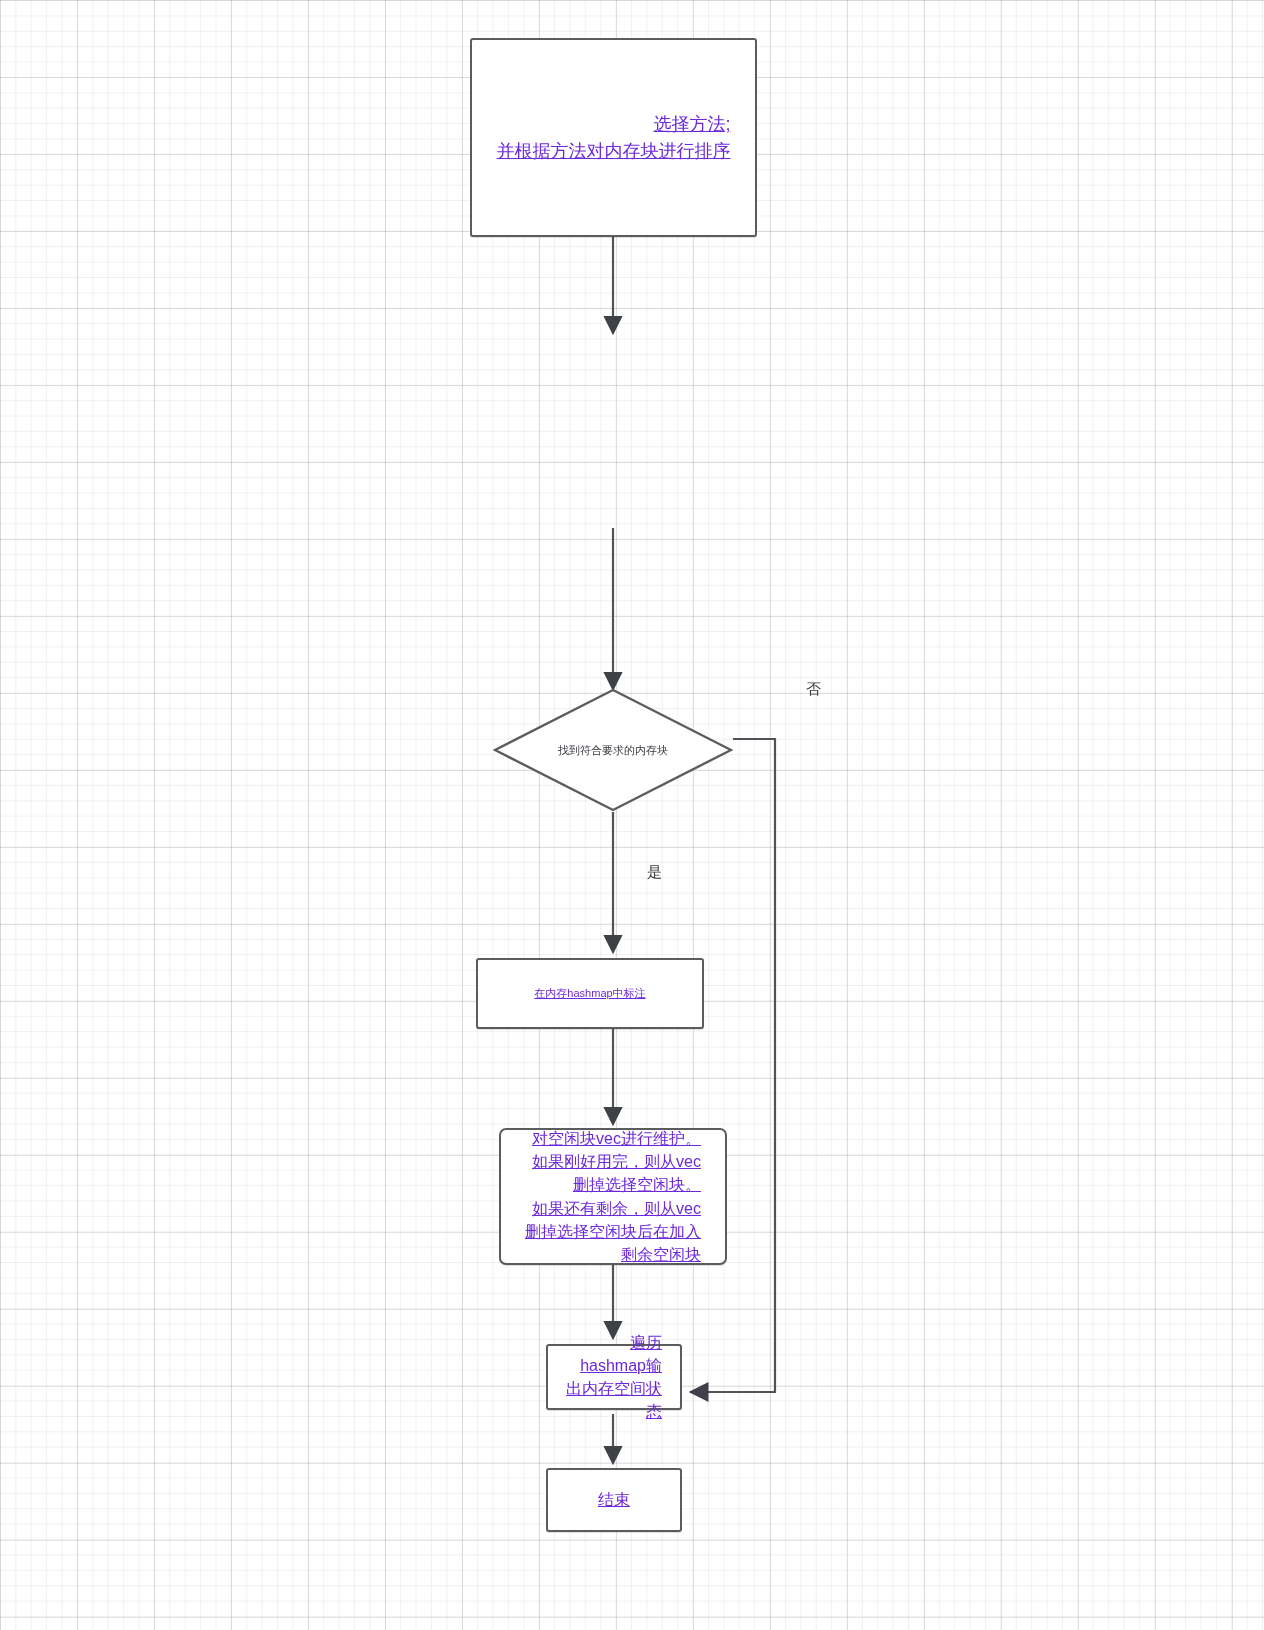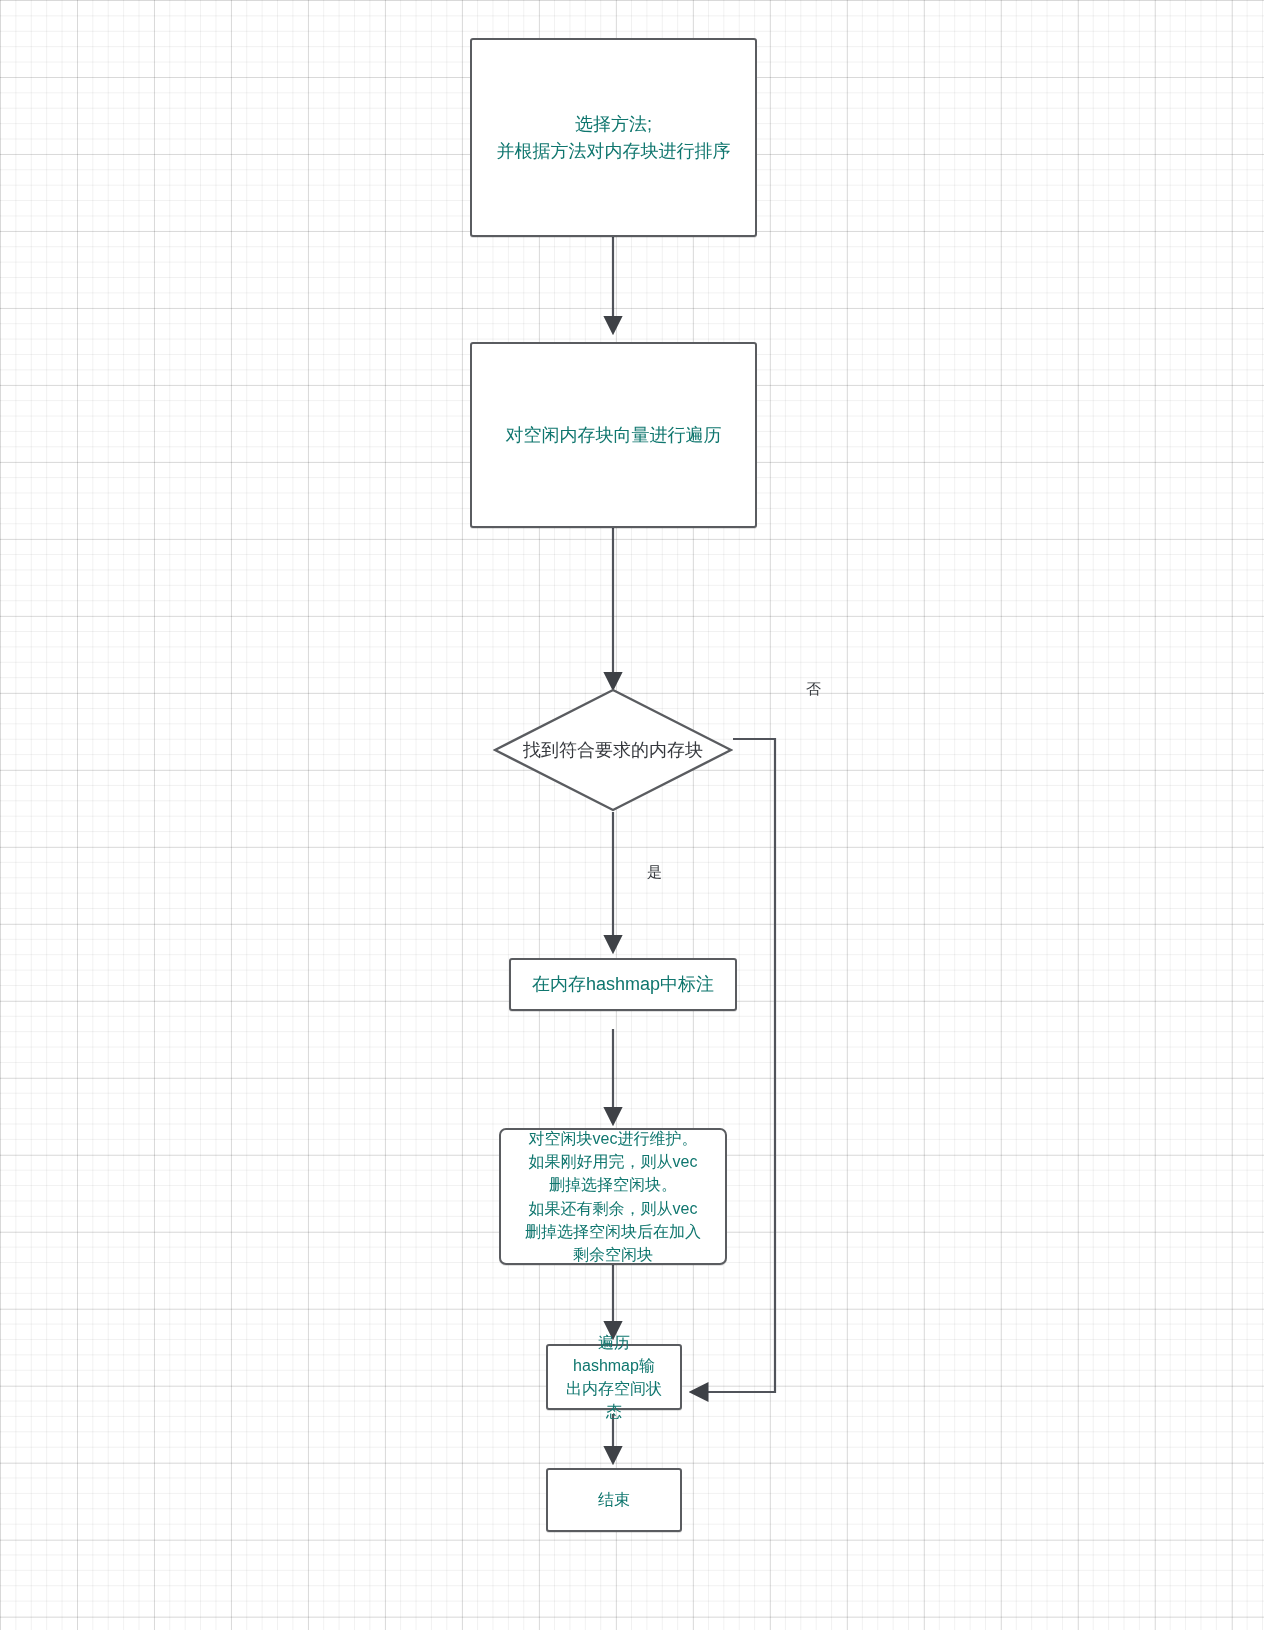--- a/index.html
+++ b/index.html
@@ -39,23 +39,24 @@
   }
   .node {
     position: absolute;
     box-sizing: border-box;
     background: #ffffff;
     border: 2px solid #5a5c60;
     border-radius: 3px;
     display: flex;
     align-items: center;
     justify-content: center;
-    text-align: center;
-    color: #0f766e;
+    text-align: right;
+    color: #6d28d9;
     box-shadow: 0 1px 0 rgba(0,0,0,0.12);
+    text-decoration: underline;
   }
   .node .label {
     white-space: pre-line;
     line-height: 1.45;
     padding: 0 6px;
   }
   .diamond-wrap {
     position: absolute;
   }
   .diamond-wrap .dlabel {
@@ -71,21 +72,21 @@
     white-space: pre-line;
     text-align: center;
   }
   .edge-label {
     position: absolute;
     color: #35383d;
     background: transparent;
     white-space: nowrap;
   }
   .fs18 { font-size: 18px; }
-  .fs17 { font-size: 18px; }
+  .fs17 { font-size: 11px; }
   .fs16 { font-size: 16px; }
   .fs15 { font-size: 15px; }
 </style>
 </head>
 <body>
 
 <div id="canvas">
 
   <svg id="edges" viewBox="0 0 1264 1630" width="1264" height="1630">
     <defs>
@@ -107,32 +108,29 @@
     <path d="M 613 1265 L 613 1337" fill="none" stroke="#50535a" stroke-width="2.2" marker-end="url(#arrow)"></path>
 
     <path d="M 613 1414 L 613 1462" fill="none" stroke="#50535a" stroke-width="2.2" marker-end="url(#arrow)"></path>
   </svg>
 
   <div class="node fs18" style="left:470px; top:38px; width:287px; height:199px;">
     <span class="label">选择方法;
 并根据方法对内存块进行排序</span>
   </div>
 
-  <div class="node fs18" style="left:470px; top:342px; width:287px; height:186px;">
-    <span class="label">对空闲内存块向量进行遍历</span>
-  </div>
 
   <div class="diamond-wrap" style="left:493px; top:688px; width:240px; height:124px;">
     <svg width="240" height="124" viewBox="0 0 240 124" style="position:absolute;left:0;top:0;">
       <polygon points="120,2 238,62 120,122 2,62" fill="#ffffff" stroke="#5a5c60" stroke-width="2.4"></polygon>
     </svg>
     <span class="dlabel fs17">找到符合要求的内存块</span>
   </div>
 
-  <div class="node fs17" style="left:509px; top:958px; width:228px; height:53px;">
+  <div class="node fs17" style="left:476px; top:958px; width:228px; height:71px;">
     <span class="label">在内存hashmap中标注</span>
   </div>
 
   <div class="node fs16" style="left:499px; top:1128px; width:228px; height:137px;border-radius:7px;">
     <span class="label">对空闲块vec进行维护。
 如果刚好用完，则从vec
 删掉选择空闲块。
 如果还有剩余，则从vec
 删掉选择空闲块后在加入
 剩余空闲块</span>

